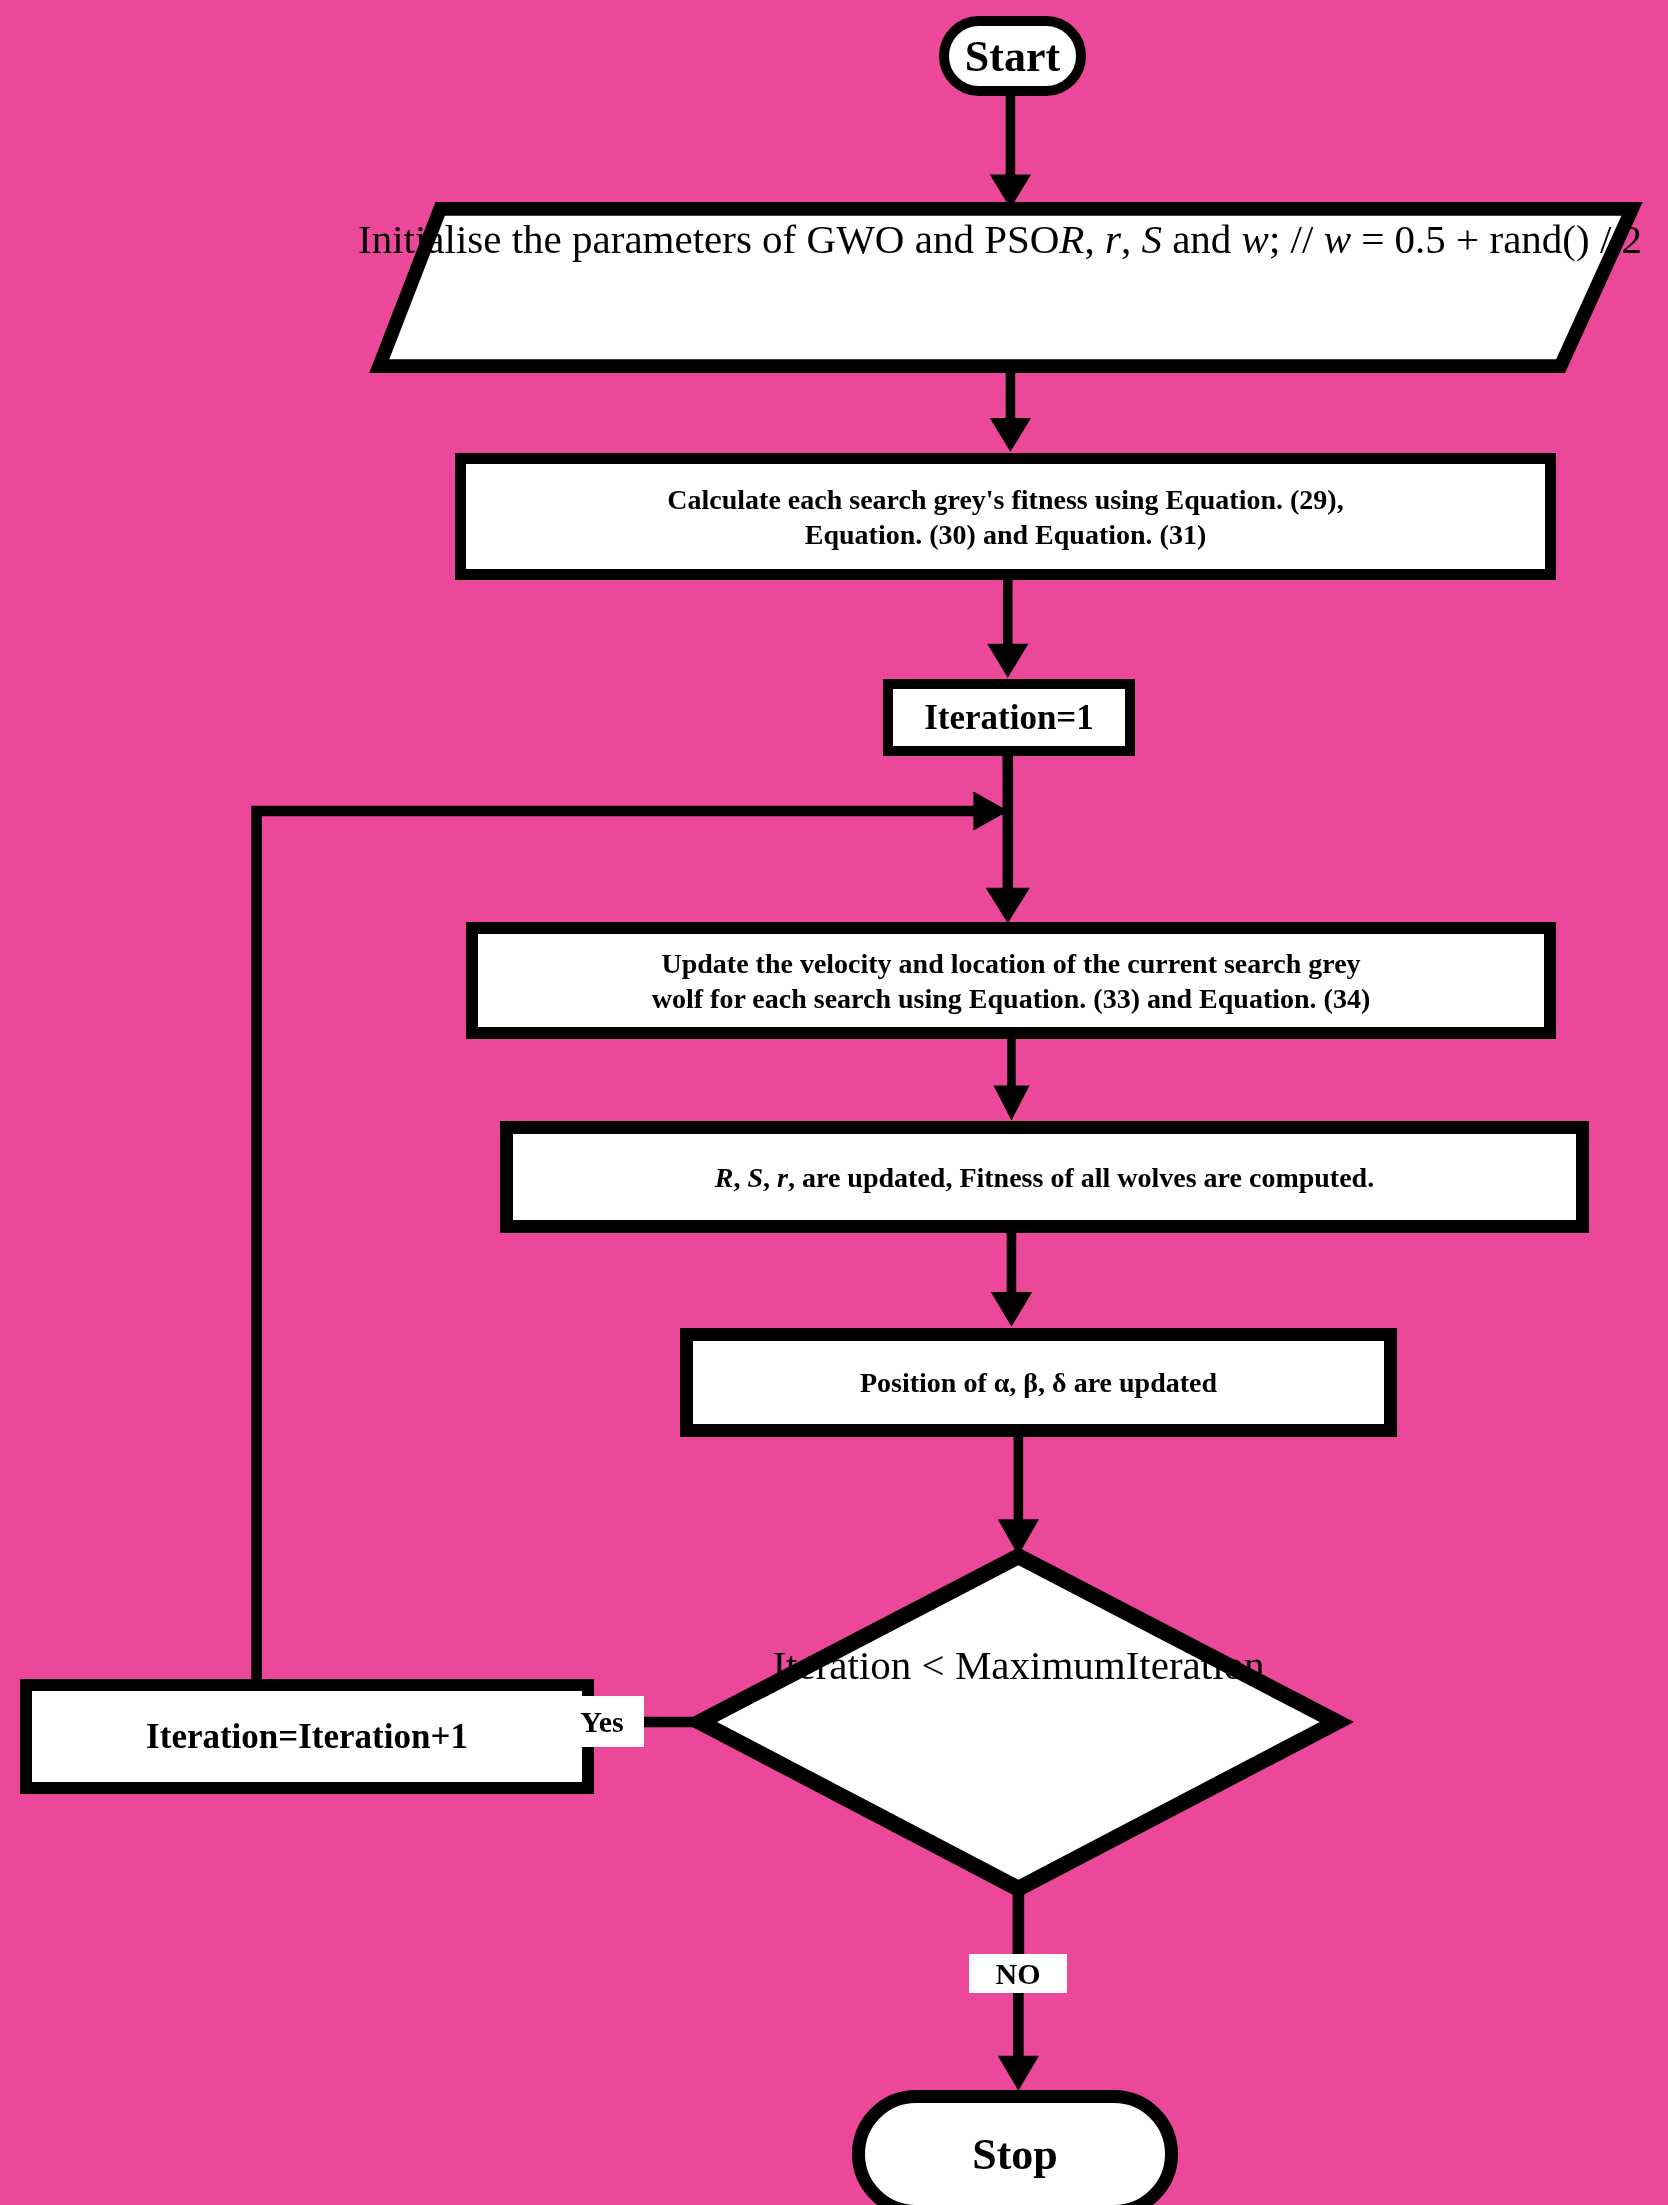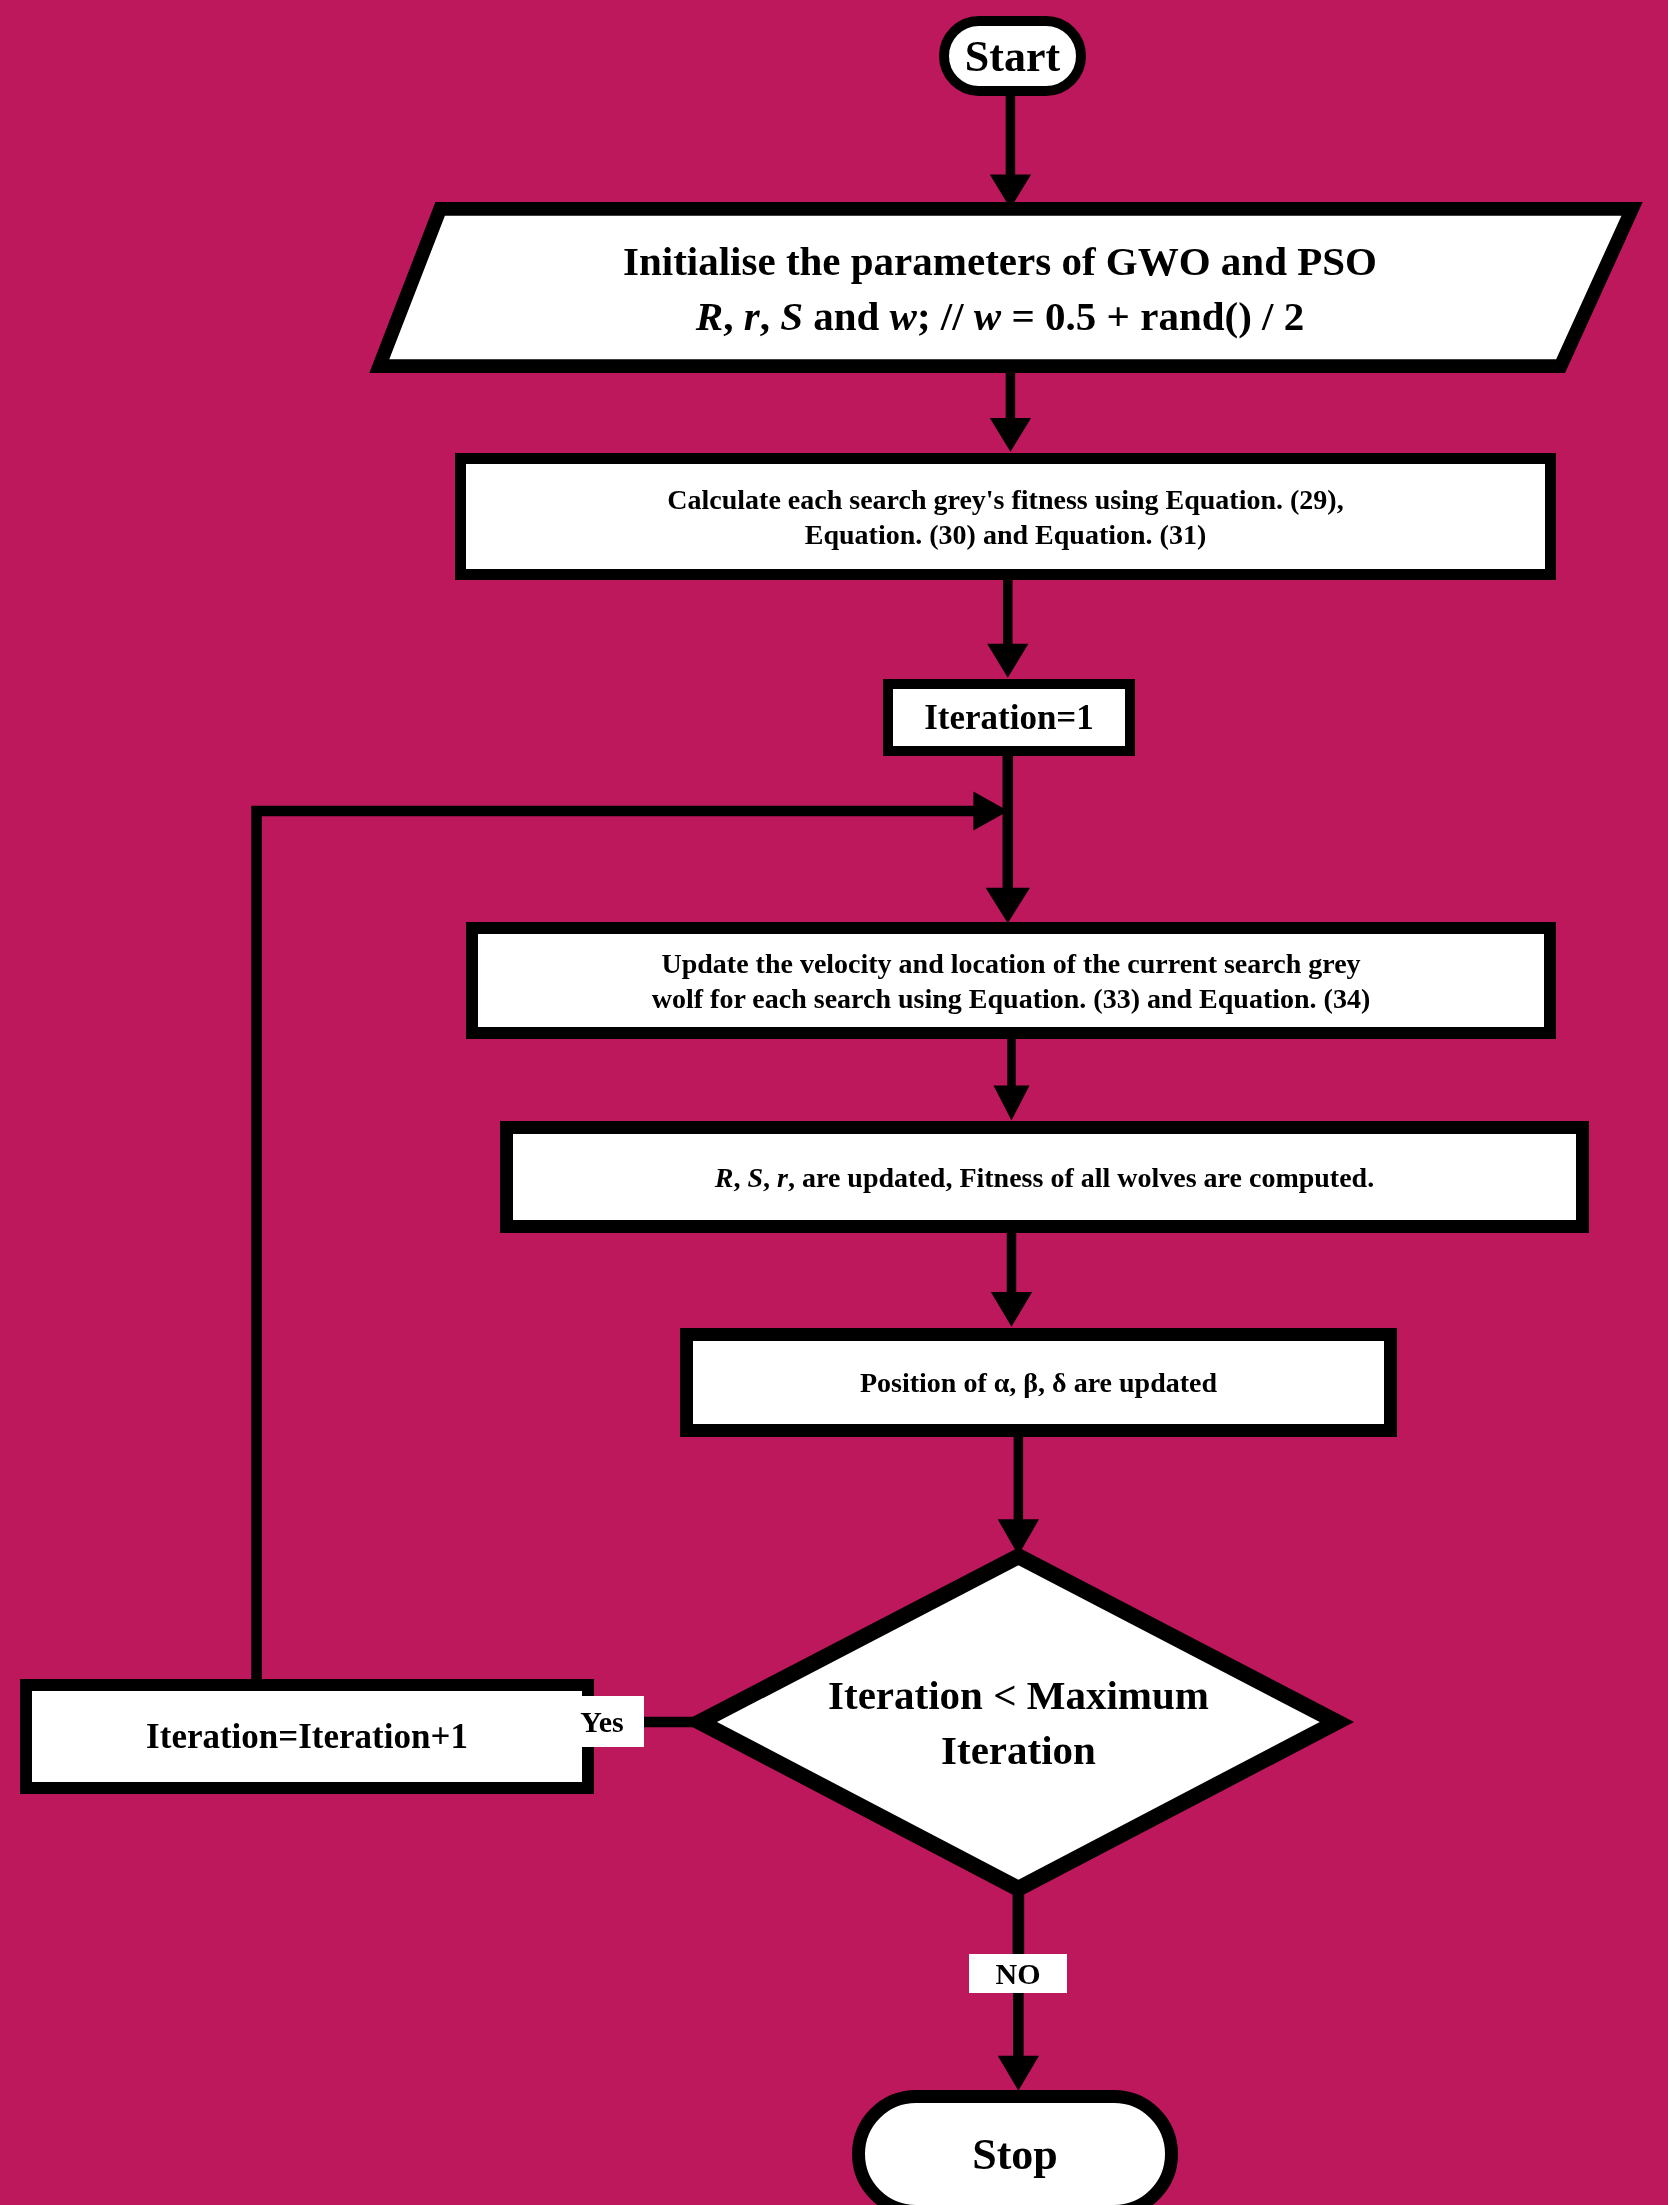--- a/index.html
+++ b/index.html
@@ -1,20 +1,20 @@
 <!DOCTYPE html>
 <html style="font-size:8.5px"><head>
 <meta charset="utf-8">
 <style>
   html,body{margin:0;padding:0;background:#ffffff;}
   #canvas{
     position:relative;
     width:1668px;
     height:2205px;
-    background:#be185d;
+    background:#ec4899;
     font-family:"Liberation Serif","DejaVu Serif",serif;
     color:#000;
     overflow:hidden;
   }
   #shapes{position:absolute;left:0;top:0;width:1668px;height:2205px;}
   .node{
     position:absolute;
     box-sizing:border-box;
     background:#ffffff;
     border:11.6px solid #000000;
@@ -26,25 +26,23 @@
     font-weight:bold;
     z-index:2;
   }
   .terminal{border-radius:529px;font-size:44px;}
   .node .line{line-height:1.25;white-space:nowrap;}
   .fs76 .line{font-size:28px;}
   .fs84 .line{font-size:35px;}
   .overlay{
     position:absolute;
     display:flex;
-    flex-direction:column;
-    align-items:center;
     justify-content:center;
     text-align:center;
-    font-weight:bold;
+    font-weight:normal;
     background:transparent;
     z-index:2;
   }
   .overlay .line{line-height:1.32;white-space:nowrap;font-size:41px;}
   .edge-label{
     position:absolute;
     display:flex;
     align-items:center;
     justify-content:center;
     font-weight:bold;

